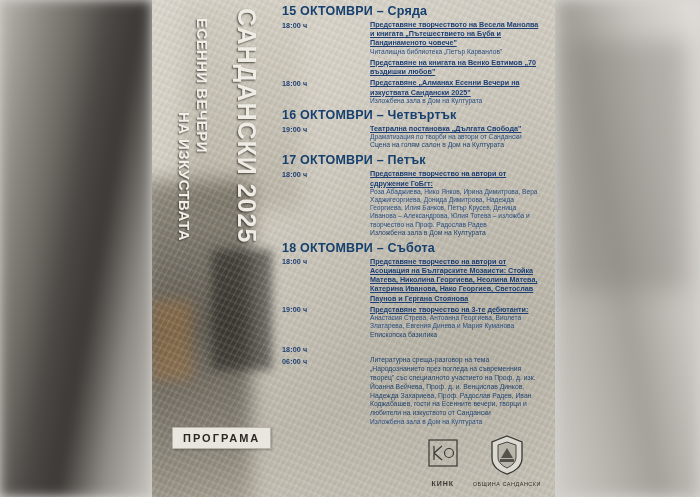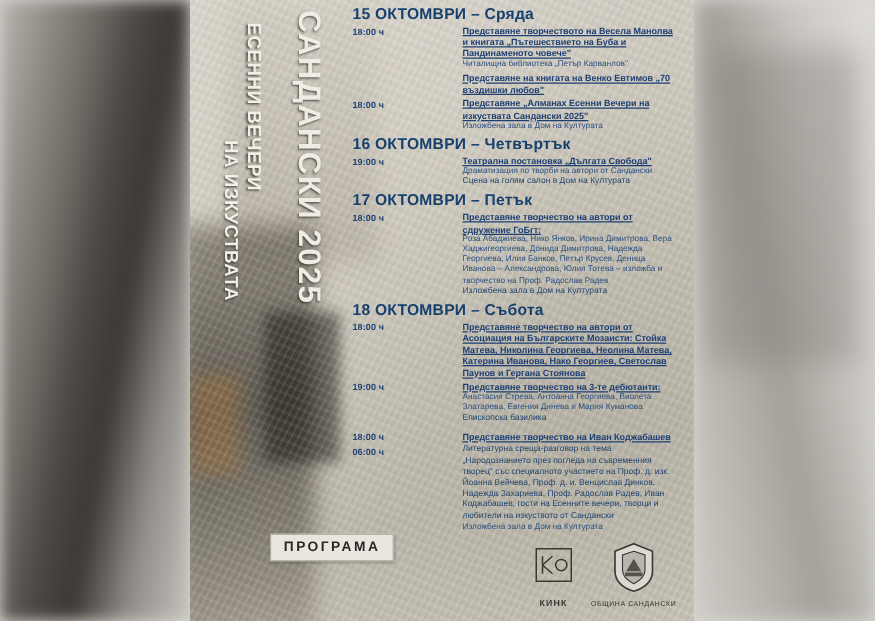--- a/index.html
+++ b/index.html
@@ -147,21 +147,20 @@
     left: 20px;
     bottom: 48px;
     background: #e9e6df;
     color: #2a2825;
     font-size: 11px;
     font-weight: 700;
     letter-spacing: 2px;
     padding: 4px 10px;
     border: 1px solid #b9b4aa;
     box-shadow: 1px 1px 2px rgba(0,0,0,0.25);
-    margin-left: 44px;
   }
   
   .program {
     position: absolute;
     left: 130px;
     top: 4px;
     width: 262px;
     height: 430px;
     color: #1d3f73;
   }
@@ -331,23 +330,20 @@
           </div>
         </div>
         <div class="ev">
           <div class="ev-time"></div>
         </div>
       </div>
 
       <div class="day">
         <div class="ev">
           <div class="ev-time">18:00 ч</div>
-          <div class="ev-body">
-            <div class="ev-title">Представяне творчество на Иван Коджабашев</div>
-          </div>
         </div>
         <div class="ev">
           <div class="ev-time">06:00 ч</div>
           <div class="ev-body">
             <div class="ev-note">Литературна среща-разговор на тема „Народознанието през погледа на съвременния творец" със специалното участието на Проф. д. изк. Йоанна Вейчева, Проф. д. и. Венцислав Динков, Надежда Захариева, Проф. Радослав Радев, Иван Коджабашев, гости на Есенните вечери, творци и любители на изкуството от Сандански</div>
             <div class="ev-place">Изложбена зала в Дом на Културата</div>
           </div>
         </div>
       </div>
 

